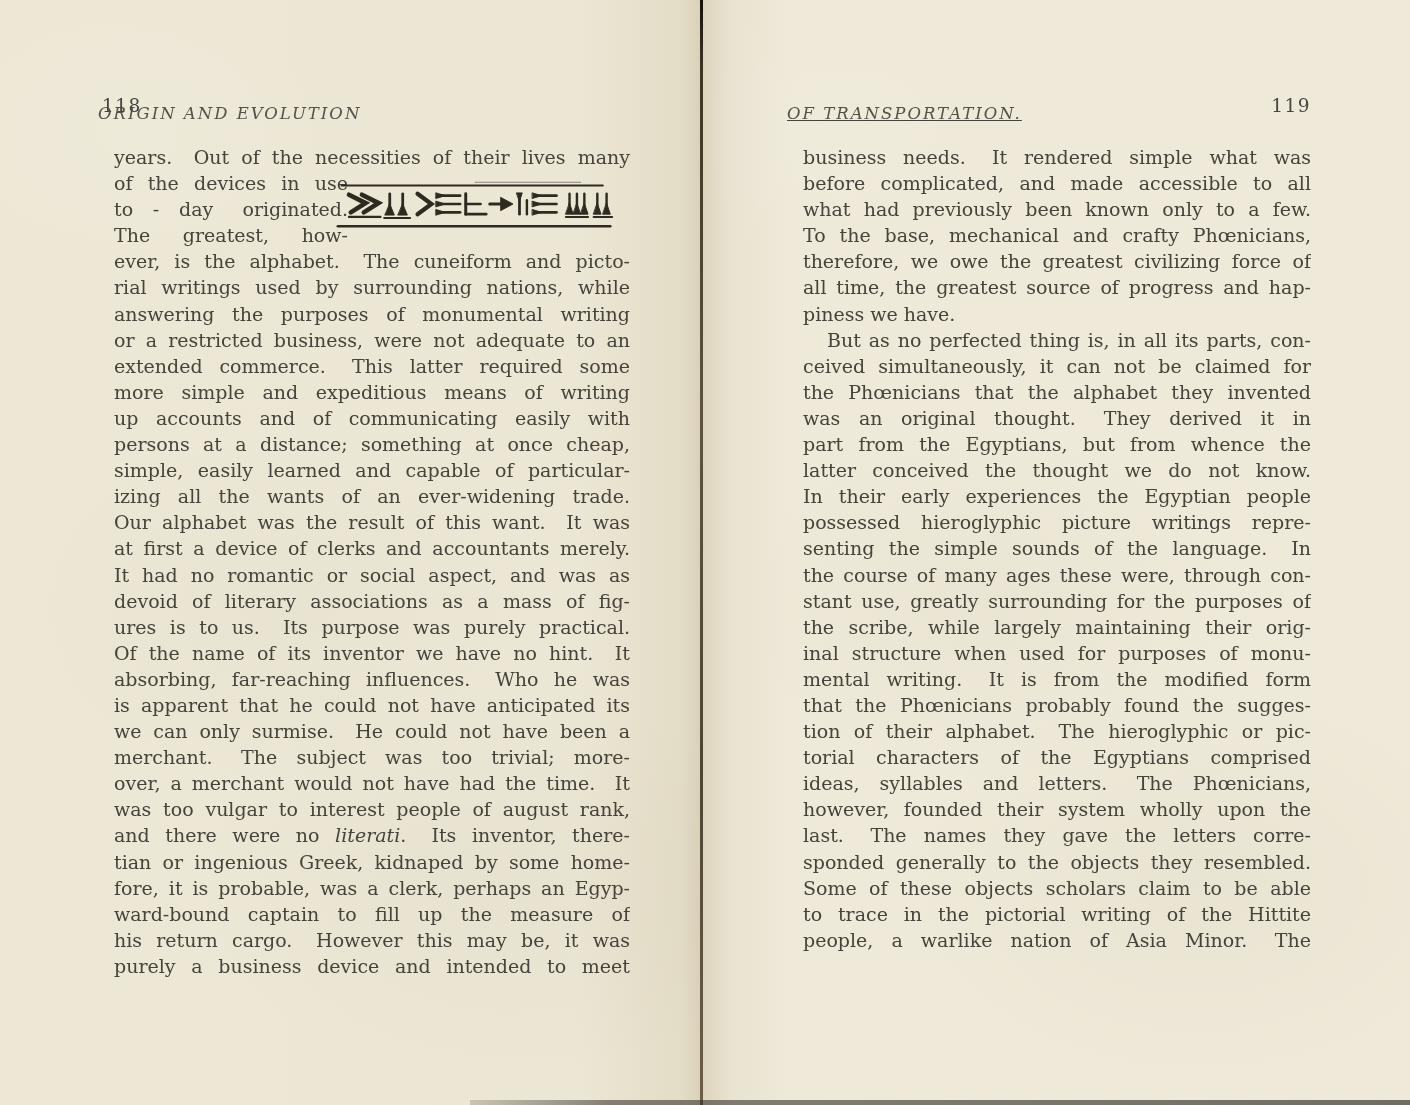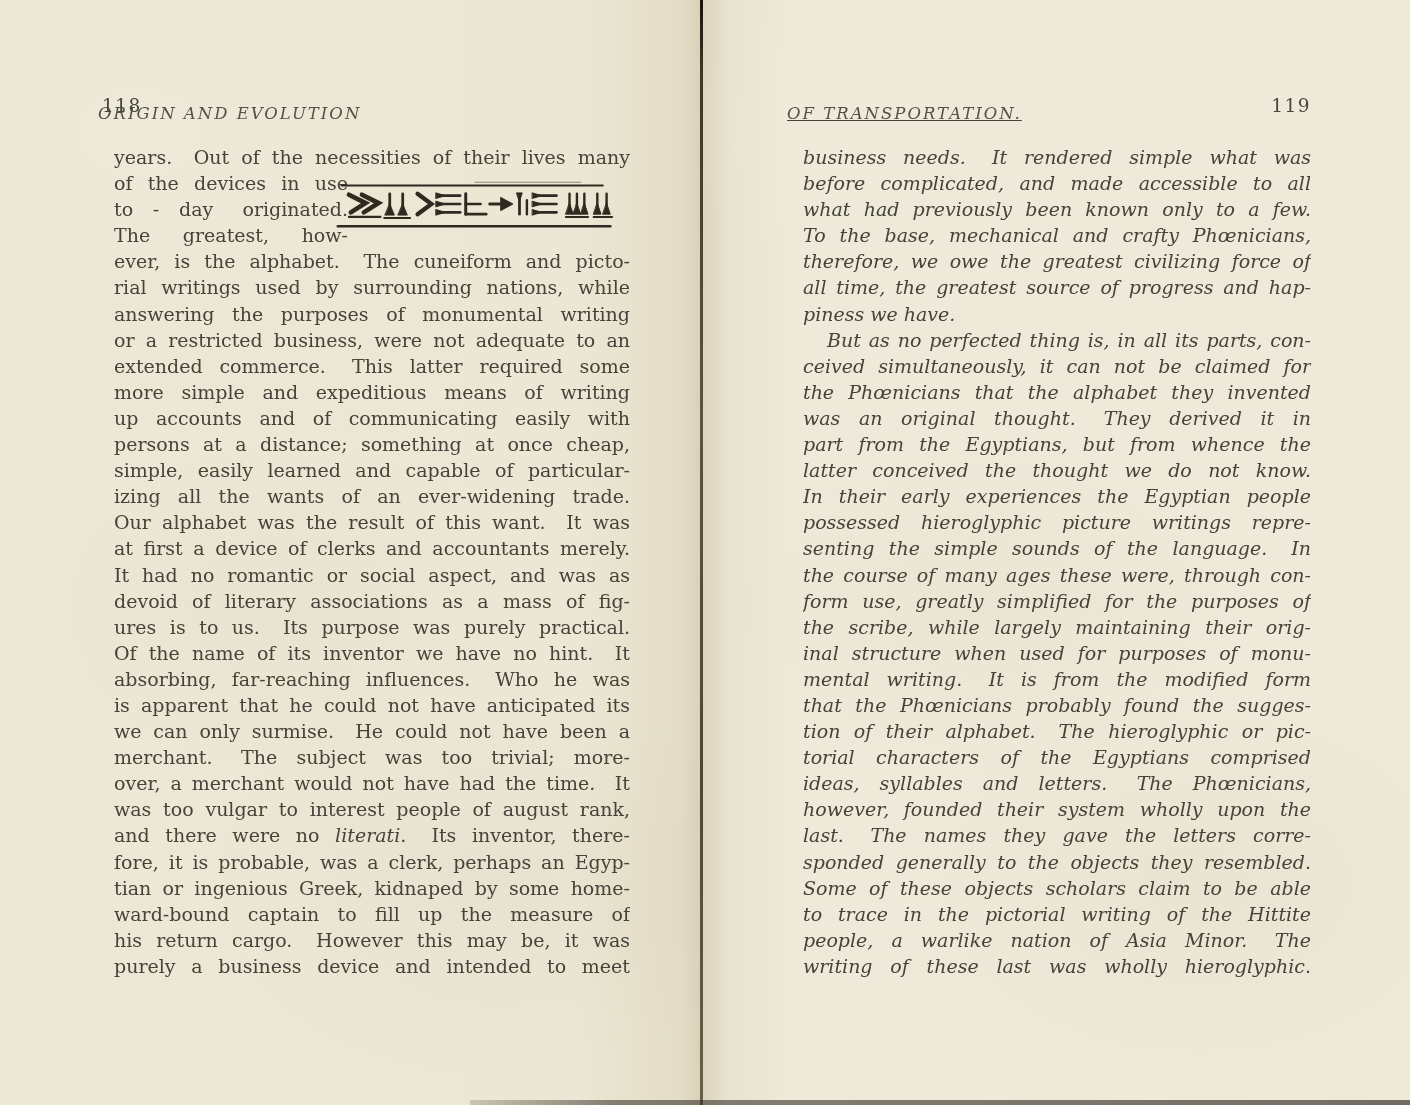--- a/index.html
+++ b/index.html
@@ -44,21 +44,21 @@
     color:#53514a;
     margin-top:9px;
   }
   .pagenum{
     position:absolute;top:0;font-size:18.5px;letter-spacing:1.5px;color:#474540;
   }
   .pn-left{left:4px;}
   .pn-right{right:0;}
   .textcol{position:absolute;top:144px;font-size:19px;line-height:26.1px;color:#45433a;}
   .tc-left{left:98px;width:532px;}
-  .tc-right{left:787px;width:524px;font-style:italic;}
+  .tc-right{left:787px;width:524px;}
   .linegroup{display:block;margin-left:16px;}
   .narrow{width:234px;}
   .tl{
     text-align:justify;text-align-last:justify;
     height:26.1px;overflow:hidden;white-space:normal;
   }
   .noj{text-align-last:left;}
   .ind{text-indent:24px;}
   em{font-style:italic;}
   .figure{
@@ -110,22 +110,22 @@
         <div class="tl">devoid of literary associations as a mass of fig-</div>
         <div class="tl">ures is to us.  Its purpose was purely practical.</div>
         <div class="tl">Of the name of its inventor we have no hint.  It</div>
         <div class="tl">absorbing, far-reaching influences.  Who he was</div>
         <div class="tl">is apparent that he could not have anticipated its</div>
         <div class="tl">we can only surmise.  He could not have been a</div>
         <div class="tl">merchant.  The subject was too trivial; more-</div>
         <div class="tl">over, a merchant would not have had the time.  It</div>
         <div class="tl">was too vulgar to interest people of august rank,</div>
         <div class="tl">and there were no <em>literati</em>.  Its inventor, there-</div>
+        <div class="tl">tian or ingenious Greek, kidnaped by some home-</div>
         <div class="tl">fore, it is probable, was a clerk, perhaps an Egyp-</div>
-        <div class="tl">tian or ingenious Greek, kidnaped by some home-</div>
         <div class="tl">ward-bound captain to fill up the measure of</div>
         <div class="tl">his return cargo.  However this may be, it was</div>
         <div class="tl">purely a business device and intended to meet</div>
       </div>
   </div>
 
   <div class="figure">
     <svg viewBox="0 0 300 58" xmlns="http://www.w3.org/2000/svg">
       <g stroke="#2e2a20" fill="#2e2a20" stroke-linecap="round">
 
@@ -202,33 +202,32 @@
         <div class="tl ind">But as no perfected thing is, in all its parts, con-</div>
         <div class="tl">ceived simultaneously, it can not be claimed for</div>
         <div class="tl">the Phœnicians that the alphabet they invented</div>
         <div class="tl">was an original thought.  They derived it in</div>
         <div class="tl">part from the Egyptians, but from whence the</div>
         <div class="tl">latter conceived the thought we do not know.</div>
         <div class="tl">In their early experiences the Egyptian people</div>
         <div class="tl">possessed hieroglyphic picture writings repre-</div>
         <div class="tl">senting the simple sounds of the language.  In</div>
         <div class="tl">the course of many ages these were, through con-</div>
-        <div class="tl">form use, greatly simplified for the purposes of</div>
+        <div class="tl">stant use, greatly surrounding for the purposes of</div>
         <div class="tl">the scribe, while largely maintaining their orig-</div>
         <div class="tl">inal structure when used for purposes of monu-</div>
         <div class="tl">mental writing.  It is from the modified form</div>
         <div class="tl">that the Phœnicians probably found the sugges-</div>
         <div class="tl">tion of their alphabet.  The hieroglyphic or pic-</div>
         <div class="tl">torial characters of the Egyptians comprised</div>
         <div class="tl">ideas, syllables and letters.  The Phœnicians,</div>
         <div class="tl">however, founded their system wholly upon the</div>
         <div class="tl">last.  The names they gave the letters corre-</div>
         <div class="tl">sponded generally to the objects they resembled.</div>
         <div class="tl">Some of these objects scholars claim to be able</div>
         <div class="tl">to trace in the pictorial writing of the Hittite</div>
         <div class="tl">people, a warlike nation of Asia Minor.  The</div>
-        <div class="tl">writing of these last was wholly hieroglyphic.</div>
       </div>
   </div>
 
   <div class="gutter-line"></div>
   <div class="bottom-edge"></div>
 </div>
 
 </body></html>

